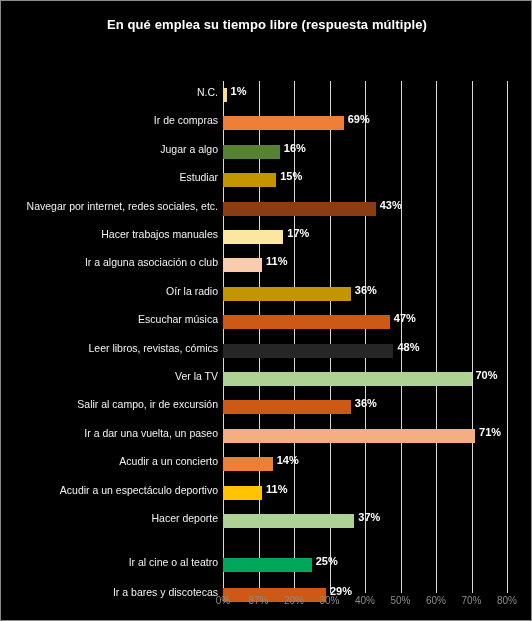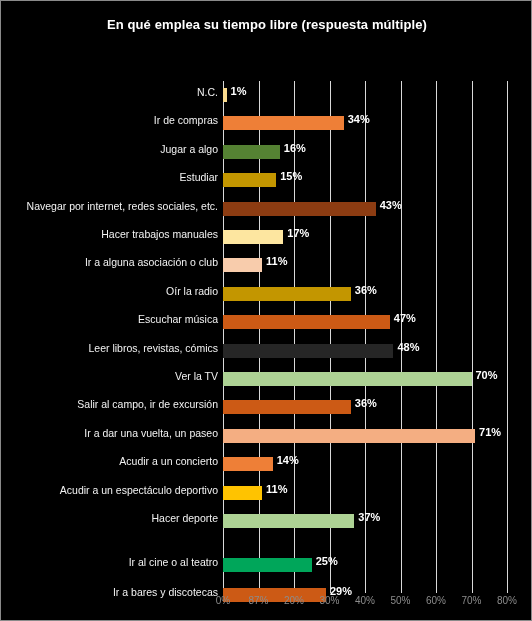--- a/index.html
+++ b/index.html
@@ -122,21 +122,21 @@
       </div>
     <div id="rows">
         <div class="row" style="top: 0px;">
           <div class="cat-label">N.C.</div>
           <div class="bar" style="width: 3.55px; background: rgb(250, 219, 142);"></div>
           <div class="bar-value" style="left: 3.55px;">1%</div>
         </div>
         <div class="row" style="top: 28.4px;">
           <div class="cat-label">Ir de compras</div>
           <div class="bar" style="width: 120.7px; background: rgb(238, 127, 55);"></div>
-          <div class="bar-value" style="left: 120.7px;">34%</div>
+          <div class="bar-value" style="left: 120.7px;">69%</div>
         </div>
         <div class="row" style="top: 56.8px;">
           <div class="cat-label">Jugar a algo</div>
           <div class="bar" style="width: 56.8px; background: rgb(85, 130, 51);"></div>
           <div class="bar-value" style="left: 56.8px;">16%</div>
         </div>
         <div class="row" style="top: 85.2px;">
           <div class="cat-label">Estudiar</div>
           <div class="bar" style="width: 53.25px; background: rgb(195, 150, 0);"></div>
           <div class="bar-value" style="left: 53.25px;">15%</div>

